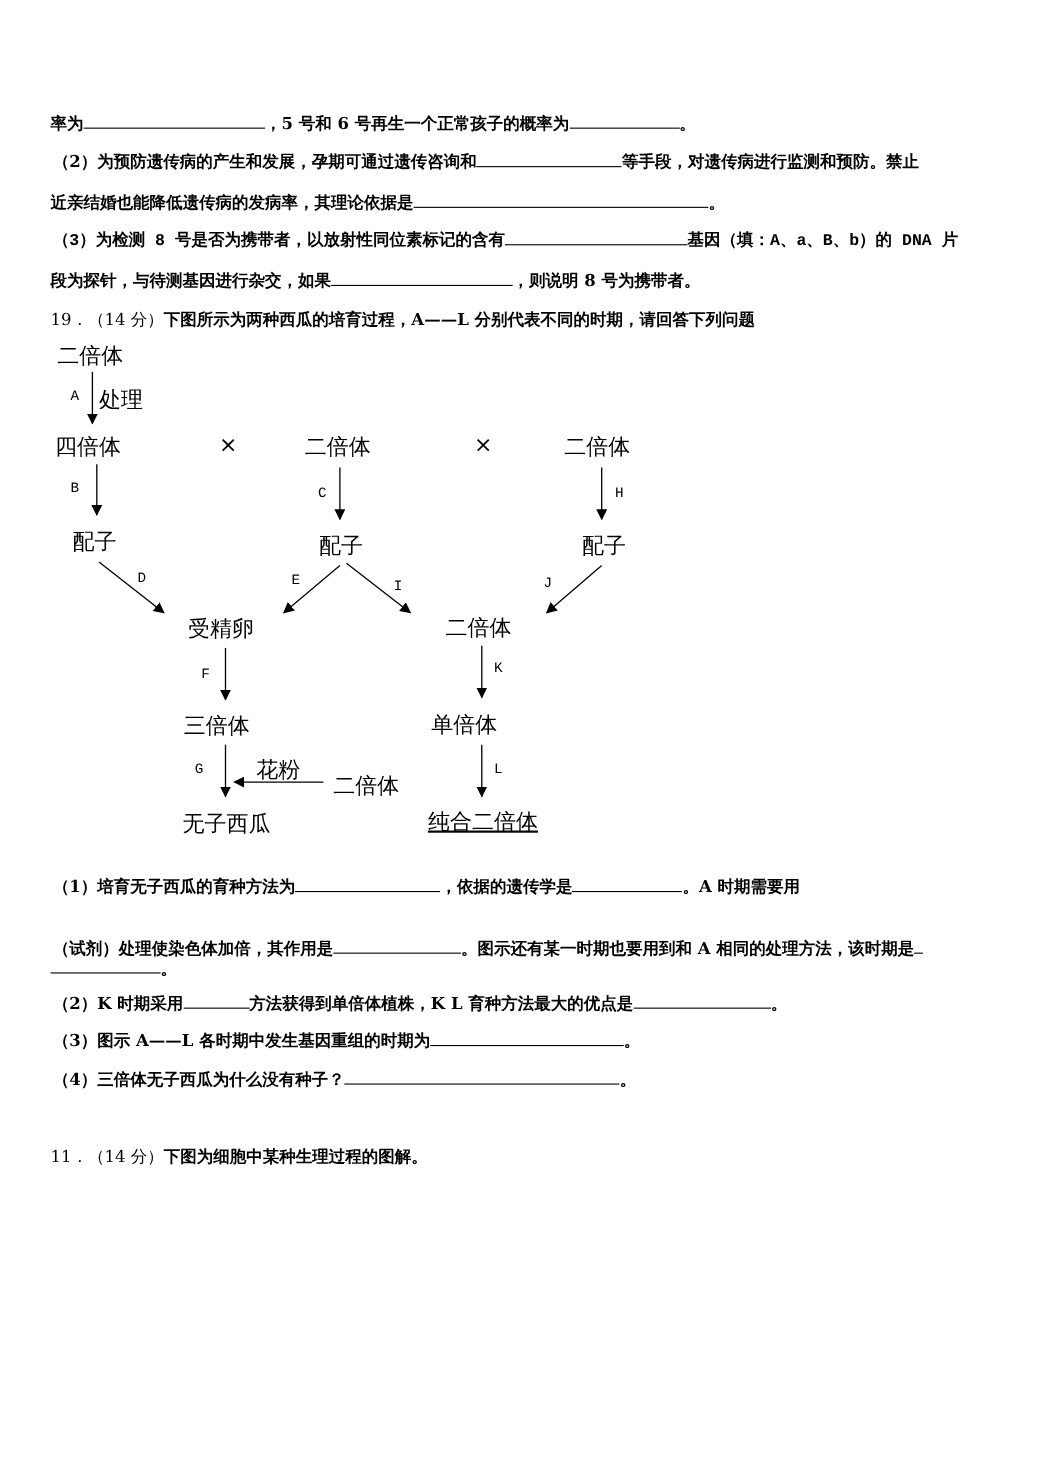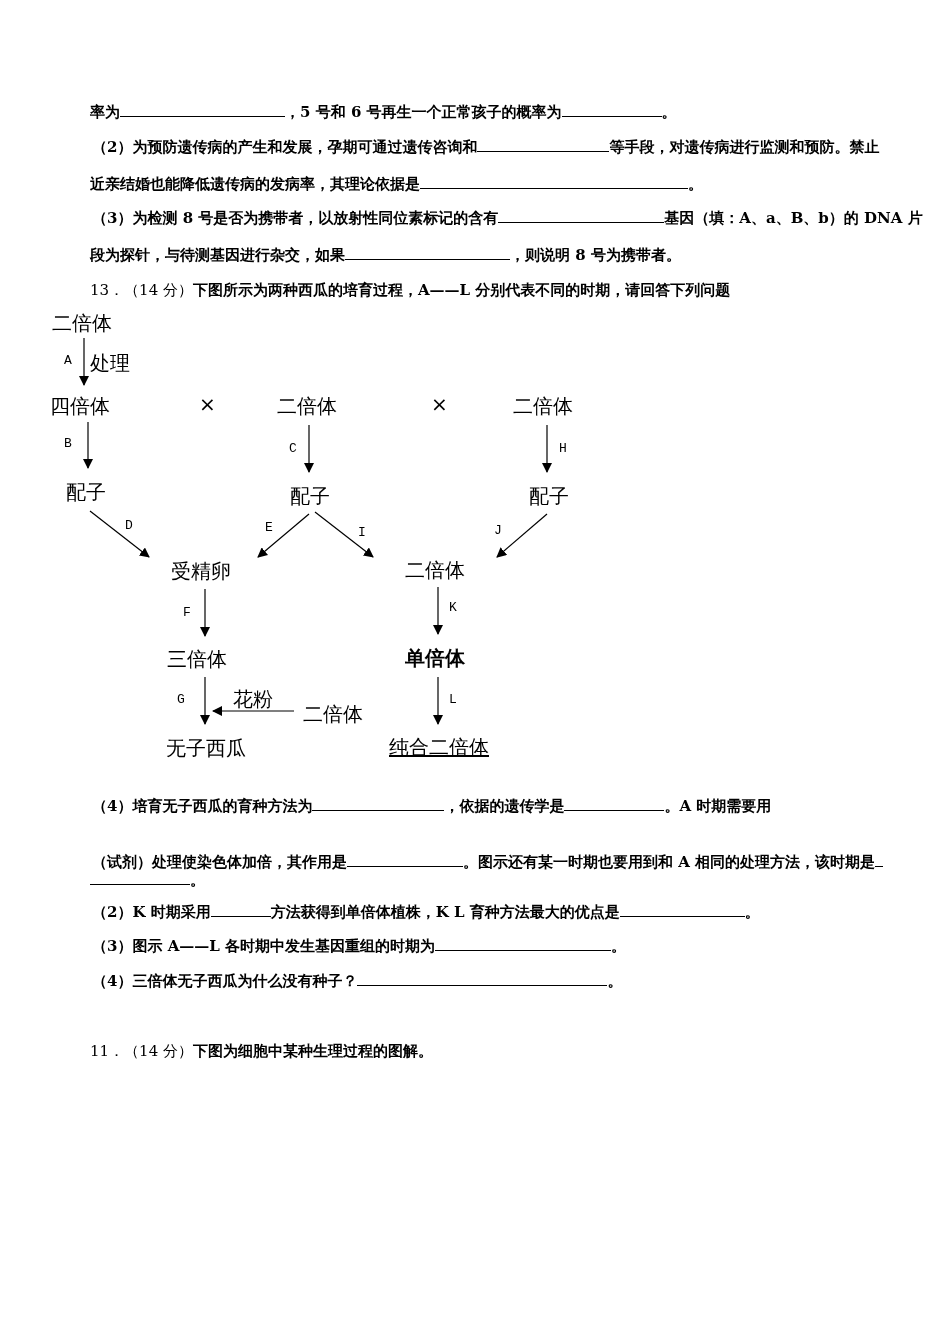--- a/index.html
+++ b/index.html
@@ -1,47 +1,47 @@
 <!DOCTYPE html>
 <html><head>
 <meta charset="utf-8">
 <style>
   html, body { margin: 0; padding: 0; background: #ffffff; }
   body { width: 950px; height: 1344px; position: relative; overflow: hidden;
          font-family: "DejaVu Serif", "Liberation Serif", serif; color: #000; }
-  .line { position: absolute; left: 46px; font-size: 15px; font-weight: bold; white-space: nowrap; line-height: 20px; margin-left: 44px; }
+  .line { position: absolute; left: 46px; font-size: 15px; font-weight: bold; white-space: nowrap; line-height: 20px; }
   .qnum { font-weight: normal; }
   .blank { display: inline-block; border-bottom: 1px solid #000; height: 14px; vertical-align: baseline; }
   .dlabel { position: absolute; font-family: "DejaVu Sans", "Liberation Sans", sans-serif; font-size: 20px; font-weight: normal; white-space: nowrap; }
   .letter { position: absolute; font-family: "Liberation Mono", "DejaVu Sans Mono", monospace; font-size: 13px; }
   svg.diagram { position: absolute; left: 0; top: 0; }
 </style>
 </head>
 <body>
 
 <div class="line" style="top:102px;">
   <span>率为</span><span class="blank" style="width:165px"></span><span>，5 号和 6 号再生一个正常孩子的概率为</span><span class="blank" style="width:100px"></span><span>。</span>
 </div>
 
 <div class="line" style="top:137px; left:48px;">
   <span>（2）为预防遗传病的产生和发展，孕期可通过遗传咨询和</span><span class="blank" style="width:132px"></span><span>等手段，对遗传病进行监测和预防。禁止</span>
 </div>
 <div class="line" style="top:174px;">
   <span>近亲结婚也能降低遗传病的发病率，其理论依据是</span><span class="blank" style="width:268px"></span><span>。</span>
 </div>
 
-<div class="line" style="top:208px; left:48px;">
+<div class="line" style="top:208px; left:48px;font-family:Liberation Mono, monospace;">
   <span>（3）为检测 8 号是否为携带者，以放射性同位素标记的含有</span><span class="blank" style="width:166px"></span><span>基因（填：A、a、B、b）的 DNA 片</span>
 </div>
 <div class="line" style="top:245px;">
   <span>段为探针，与待测基因进行杂交，如果</span><span class="blank" style="width:165px"></span><span>，则说明 8 号为携带者。</span>
 </div>
 
 <div class="line" style="top:280px;">
-  <span class="qnum">13．</span><span class="qnum">（14 分）</span><span>下图所示为两种西瓜的培育过程，A——L 分别代表不同的时期，请回答下列问题</span>
+  <span class="qnum">19．</span><span class="qnum">（14 分）</span><span>下图所示为两种西瓜的培育过程，A——L 分别代表不同的时期，请回答下列问题</span>
 </div>
 
 <div>
   <svg class="diagram" width="950" height="780">
     <defs>
       <marker id="ah" markerWidth="10" markerHeight="10" refX="9" refY="5" orient="auto" markerUnits="userSpaceOnUse">
         <path d="M0,0 L10,5 L0,10 z" fill="#000"></path>
       </marker>
     </defs>
     <g stroke="#000" stroke-width="1.2" fill="none">
@@ -97,33 +97,33 @@
   <span class="letter" style="left:358px; top:525px;">I</span>
   <span class="letter" style="left:494px; top:523px;">J</span>
 
   <span class="dlabel" style="left:171px; top:558px;">受精卵</span>
   <span class="dlabel" style="left:405px; top:557px;">二倍体</span>
 
   <span class="letter" style="left:183px; top:605px;">F</span>
   <span class="letter" style="left:449px; top:600px;">K</span>
 
   <span class="dlabel" style="left:167px; top:646px;">三倍体</span>
-  <span class="dlabel" style="left:405px; top:645px;font-weight:bold;">单倍体</span>
+  <span class="dlabel" style="left:392px; top:645px;">单倍体</span>
 
   <span class="letter" style="left:177px; top:692px;">G</span>
   <span class="dlabel" style="left:233px; top:686px;">花粉</span>
   <span class="dlabel" style="left:303px; top:701px;">二倍体</span>
   <span class="letter" style="left:449px; top:692px;">L</span>
 
   <span class="dlabel" style="left:166px; top:735px;">无子西瓜</span>
   <span class="dlabel" style="left:389px; top:734px;text-decoration:underline;">纯合二倍体</span>
 </div>
 
 <div class="line" style="top:796px; left:48px;">
-  <span>（4）培育无子西瓜的育种方法为</span><span class="blank" style="width:132px"></span><span>，依据的遗传学是</span><span class="blank" style="width:100px"></span><span>。A 时期需要用</span>
+  <span>（1）培育无子西瓜的育种方法为</span><span class="blank" style="width:132px"></span><span>，依据的遗传学是</span><span class="blank" style="width:100px"></span><span>。A 时期需要用</span>
 </div>
 <div class="line" style="top:852px; left:48px;">
   <span>（试剂）处理使染色体加倍，其作用是</span><span class="blank" style="width:116px"></span><span>。图示还有某一时期也要用到和 A 相同的处理方法，该时期是</span><span class="blank" style="width:8px"></span>
 </div>
 <div class="line" style="top:870px;">
   <span class="blank" style="width:100px"></span><span>。</span>
 </div>
 
 <div class="line" style="top:902px; left:48px;">
   <span>（2）K 时期采用</span><span class="blank" style="width:60px"></span><span>方法获得到单倍体植株，K L 育种方法最大的优点是</span><span class="blank" style="width:125px"></span><span>。</span>

